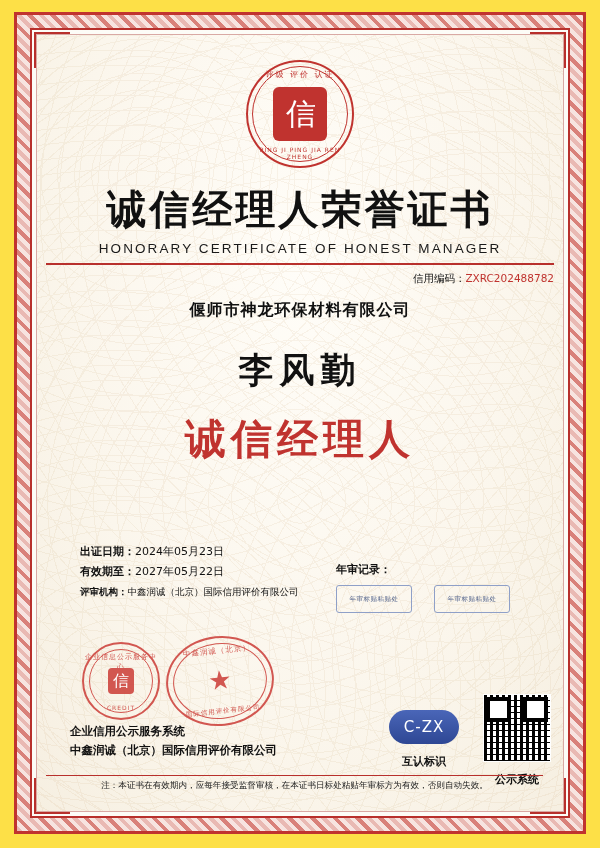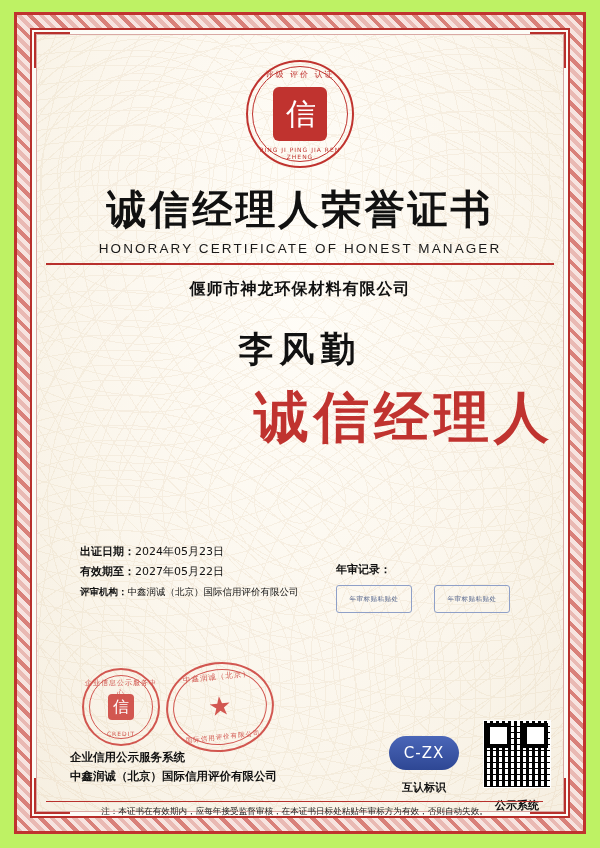--- a/index.html
+++ b/index.html
@@ -10,21 +10,21 @@
   body {
     width: 600px;
     height: 848px;
     font-family: "Liberation Serif", serif;
     overflow: hidden;
   }
   .page {
     position: relative;
     width: 600px;
     height: 848px;
-    background: #bef264;
+    background: #fde047;
   }
   
   .frame-outer {
     position: absolute;
     left: 14px; top: 12px; right: 14px; bottom: 14px;
     border: 3px solid #c0332f;
     background:
       repeating-linear-gradient(45deg,
         #e9b9b3 0px, #e9b9b3 4px,
         #f7e4e0 4px, #f7e4e0 8px,
@@ -176,23 +176,23 @@
   .person {
     margin-top: 26px;
     text-align: center;
     font-size: 35px;
     font-weight: bold;
     color: #111;
     letter-spacing: 6px;
     font-family: "DejaVu Sans", sans-serif;
   }
   .honor {
-    margin-top: 8px;
-    text-align: right;
-    font-size: 55px;
+    margin-top: 18px;
+    text-align: center;
+    font-size: 41px;
     font-weight: bold;
     color: #c0332f;
     letter-spacing: 5px;
     font-family: "DejaVu Sans", sans-serif;
   }
 
   
   .details {
     position: absolute;
     left: 34px;
@@ -235,21 +235,20 @@
     justify-content: center;
     letter-spacing: 0.5px;
   }
 
   
   .bottom {
     position: absolute;
     left: 0; right: 11px;
     top: 592px;
     height: 160px;
-    margin-top: 26px;
   }
   .seal {
     position: absolute;
     border-radius: 50%;
     border: 2px solid #cf4a44;
     color: #cf4a44;
     opacity: 0.92;
   }
   .seal.left {
     left: 36px; top: 6px;
@@ -421,20 +420,23 @@
       <div class="ring2"></div>
       <div class="top-arc">评级 评价 认证</div>
       <div class="core">信</div>
       <div class="bot-arc">PING JI PING JIA REN ZHENG</div>
     </div>
 
     <div class="title-cn">诚信经理人荣誉证书</div>
     <div class="title-en">HONORARY CERTIFICATE OF HONEST MANAGER</div>
     <div class="title-rule"></div>
 
+    <div class="cert-no">
+      <span>信用编码：</span><span class="val">ZXRC202488782</span>
+    </div>
 
     <div class="company">偃师市神龙环保材料有限公司</div>
 
     <div class="person">李风勤</div>
     <div class="honor">诚信经理人</div>
 
     <div class="details">
       <div class="row">
         <b>出证日期：</b><span>2024年05月23日</span>
       </div>

